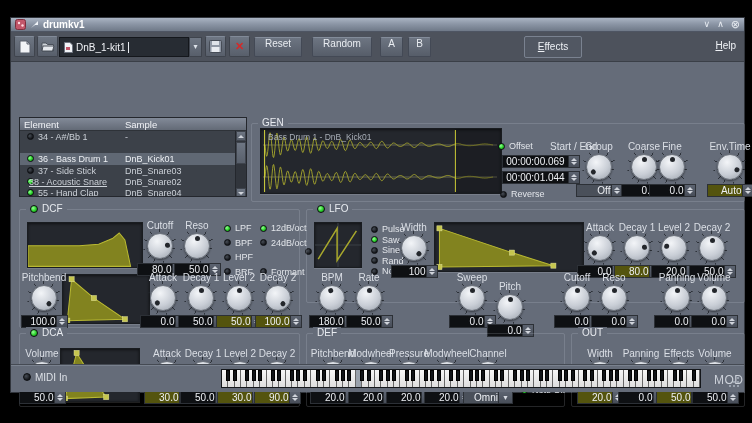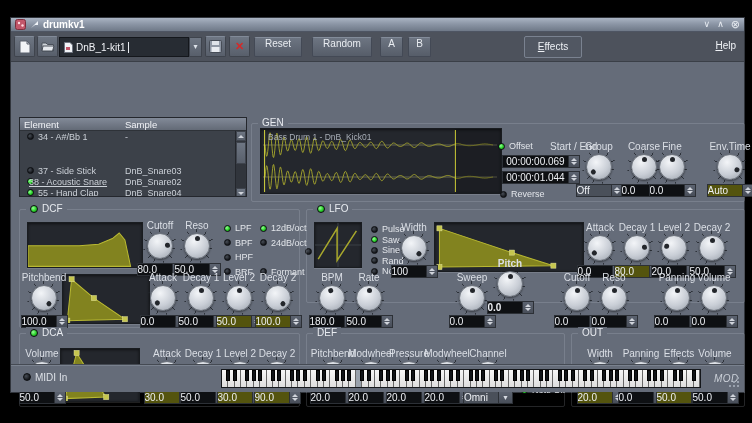--- a/index.html
+++ b/index.html
@@ -59,21 +59,21 @@
             background:repeating-conic-gradient(from -137deg, rgba(32,36,42,.8) 0 2.6deg, transparent 2.6deg 33.75deg); }
   .kface { position:absolute; left:50%; top:2px; margin-left:-13px; width:26px; height:26px;
            border-radius:50%; border:1px solid #70767f;
            background:radial-gradient(circle at 38% 30%, #f3f5f8, #c9ced6 55%, #99a0aa);
            box-shadow:0 1px 2px rgba(0,0,0,.45); }
   .krot { position:absolute; left:50%; top:2px; margin-left:-13px; width:26px; height:26px; }
   .kdot { position:absolute; left:50%; top:3px; margin-left:-2.5px; width:5px; height:5px;
           border-radius:50%; background:#23262b; }
   .kvalrow { display:flex; justify-content:center; margin-top:2px; }
   .kval { width:36px; height:13px; background:#0e1013; color:#eef0f4; font-size:10px;
-          line-height:12px; text-align:left; border:1px solid #2c3036; overflow:hidden; }
+          line-height:12px; text-align:right; border:1px solid #2c3036; overflow:hidden; }
   .kval.hl { background:#54540e; }
   .kval.gray { background:#4a505a; }
   .kspin { width:11px; height:13px; background:linear-gradient(#5c6370,#484e59);
            border:1px solid #2c3036; border-left:none; display:flex; flex-direction:column;
            align-items:center; justify-content:center; gap:1px; }
   .sp-up { width:0;height:0;border-left:3px solid transparent;border-right:3px solid transparent;border-bottom:3px solid #d0d4db; }
   .sp-dn { width:0;height:0;border-left:3px solid transparent;border-right:3px solid transparent;border-top:3px solid #d0d4db; }
   .kdrop { width:14px; height:13px; background:linear-gradient(#5c6370,#484e59); border:1px solid #2c3036;
            border-left:none; color:#d7dbe2; font-size:7px; text-align:center; line-height:12px; }
   
@@ -99,21 +99,21 @@
              border-left:1px solid #24272d; }
   .lsb { position:absolute; left:0; width:10px; height:10px; background:linear-gradient(#6e7683,#585f6b);
          border:1px solid #3f444d; display:flex; align-items:center; justify-content:center; }
   .lsb-thumb { position:absolute; left:0; top:11px; width:10px; height:22px;
                background:linear-gradient(#6e7683,#585f6b); border:1px solid #3f444d; }
   
   .statusbar { position:absolute; left:0; bottom:0; width:100%; height:28px; background:#656c79;
                border-top:1px solid #454a53; box-shadow:inset 0 1px 0 #79818e; }
   .statusbar .mlabel { position:absolute; left:24px; top:7px; font-size:10px; color:#dde1e7; }
   .statusbar .led { position:absolute; left:12px; top:8px; }
-  .mod { position:absolute; left:703px; top:8px; font-size:10px; color:#ccd1d9; letter-spacing:.5px;font-style:italic; }
+  .mod { position:absolute; left:703px; top:8px; font-size:12px; color:#ccd1d9; letter-spacing:.5px; }
   .keys { position:absolute; left:210px; top:4px; width:480px; height:19px; background:#e9e9e9;
           border:1px solid #14171b; }
   .wkey { position:absolute; top:0; height:17px; background:linear-gradient(#f6f6f6,#dedede);
           border-right:1px solid #676767; }
   .wkey.hi { background:#99a1ab; }
   .bkey { position:absolute; top:0; height:11px; width:4px; background:#101317; border:0.5px solid #000; }
   .grip { position:absolute; right:5px; bottom:5px; width:2px; height:2px; background:#9aa2ae;
           box-shadow:-4px 0 0 #9aa2ae, 0 -4px 0 #9aa2ae, -8px 0 0 #9aa2ae, -4px -4px 0 #9aa2ae, 0 -8px 0 #9aa2ae; }
   svg { display:block; }
 </style>
@@ -184,20 +184,25 @@
     <div class="list" id="element-list">
           <div class="lhead">
             <span style="left: 4px;">Element</span>
             <span style="left: 105px;">Sample</span>
           </div>
           <div class="lrow" style="top: 13px;">
             <i class="led"></i>
             <span style="left: 18px;">34 - A#/Bb 1</span>
             <span style="left: 105px;">-</span>
           </div>
+          <div class="lrow sel" style="top: 35.4px;">
+            <i class="led on"></i>
+            <span style="left: 18px;">36 - Bass Drum 1</span>
+            <span style="left: 105px;">DnB_Kick01</span>
+          </div>
           <div class="lrow" style="top: 46.6px;">
             <i class="led"></i>
             <span style="left: 18px;">37 - Side Stick</span>
             <span style="left: 105px;">DnB_Snare03</span>
           </div>
           <div class="lrow" style="top: 57.8px;">
             <i class="led on"></i>
             <span style="left: 9px; text-decoration: underline;">38 - Acoustic Snare</span>
             <span style="left: 105px;">DnB_Snare02</span>
           </div>
@@ -668,21 +673,21 @@
               </div>
             </div>
             <div class="kvalrow">
               <div class="kval">0.0</div>
               <div class="kspin">
                 <div class="sp-up"></div>
                 <div class="sp-dn"></div>
               </div>
             </div>
           </div>
-          <div class="kcol" style="left: 177px; top: 48px; font-weight: bold;">
+          <div class="kcol" style="left: 177px; top: 71px;">
             <div class="klabel">Pitch</div>
             <div class="kwrap">
               <div class="kticks"></div>
               <div class="kface"></div>
               <div class="krot" style="transform: rotate(0deg);">
                 <div class="kdot"></div>
               </div>
             </div>
             <div class="kvalrow">
               <div class="kval">0.0</div>

